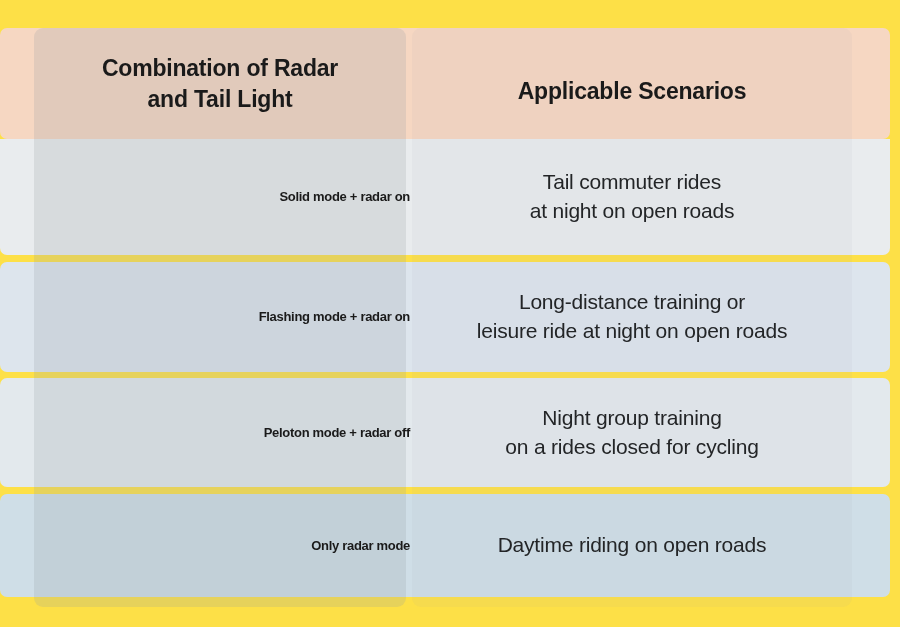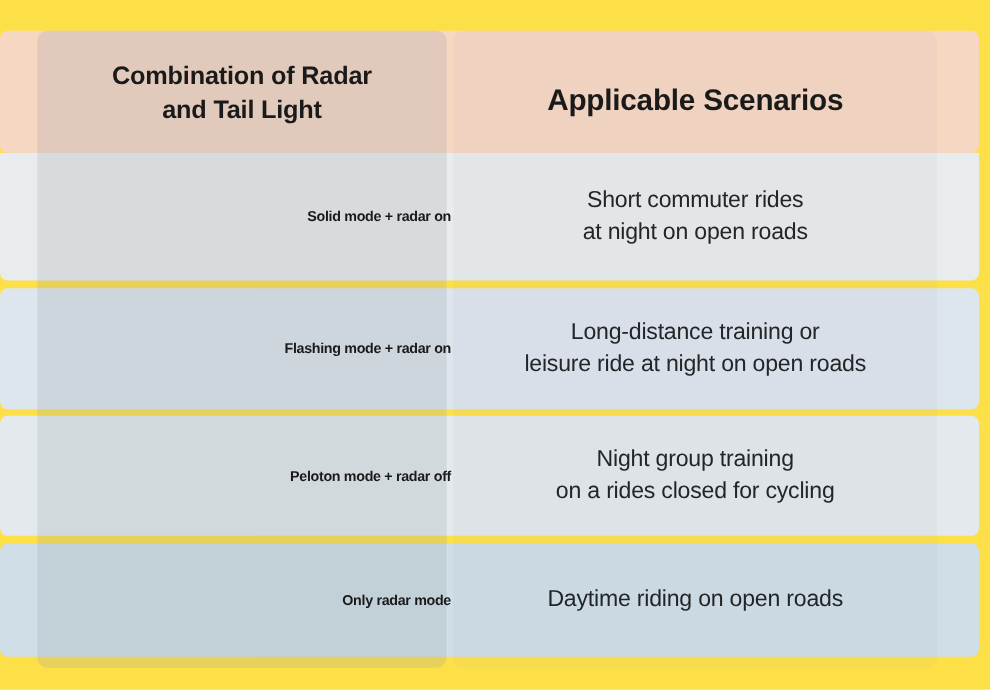--- a/index.html
+++ b/index.html
@@ -57,21 +57,21 @@
   }
 
   
   .cell.header-cell-left {
     left:34px; top:28px; width:372px; height:111px;
     font-size:23px; font-weight:bold; line-height:1.32;
     letter-spacing:-0.2px;
   }
   .cell.header-cell-right {
     left:412px; top:36px; width:440px; height:111px;
-    font-size:27px; font-weight:bold; line-height:1.32;
+    font-size:23px; font-weight:bold; line-height:1.32;
     letter-spacing:-0.2px;
   }
 
   
   .cell.combo-cell {
     left:52px; width:372px;
     font-size:13px; font-weight:bold; line-height:1.35;
     letter-spacing:-0.3px;
     justify-content:flex-end;
   }
@@ -123,21 +123,21 @@
       </div>
     </div>
 
     <div class="cell combo-cell r0">
       <div>
         <span class="cell-text">Solid mode + radar on</span>
       </div>
     </div>
     <div class="cell scenario-cell r0">
       <div>
-        <span class="cell-text">Short commuter rides</span>
+        <span class="cell-text">Tail commuter rides</span>
         <span class="cell-text">at night on open roads</span>
       </div>
     </div>
 
     <div class="cell combo-cell r1">
       <div>
         <span class="cell-text">Flashing mode + radar on</span>
       </div>
     </div>
     <div class="cell scenario-cell r1">

